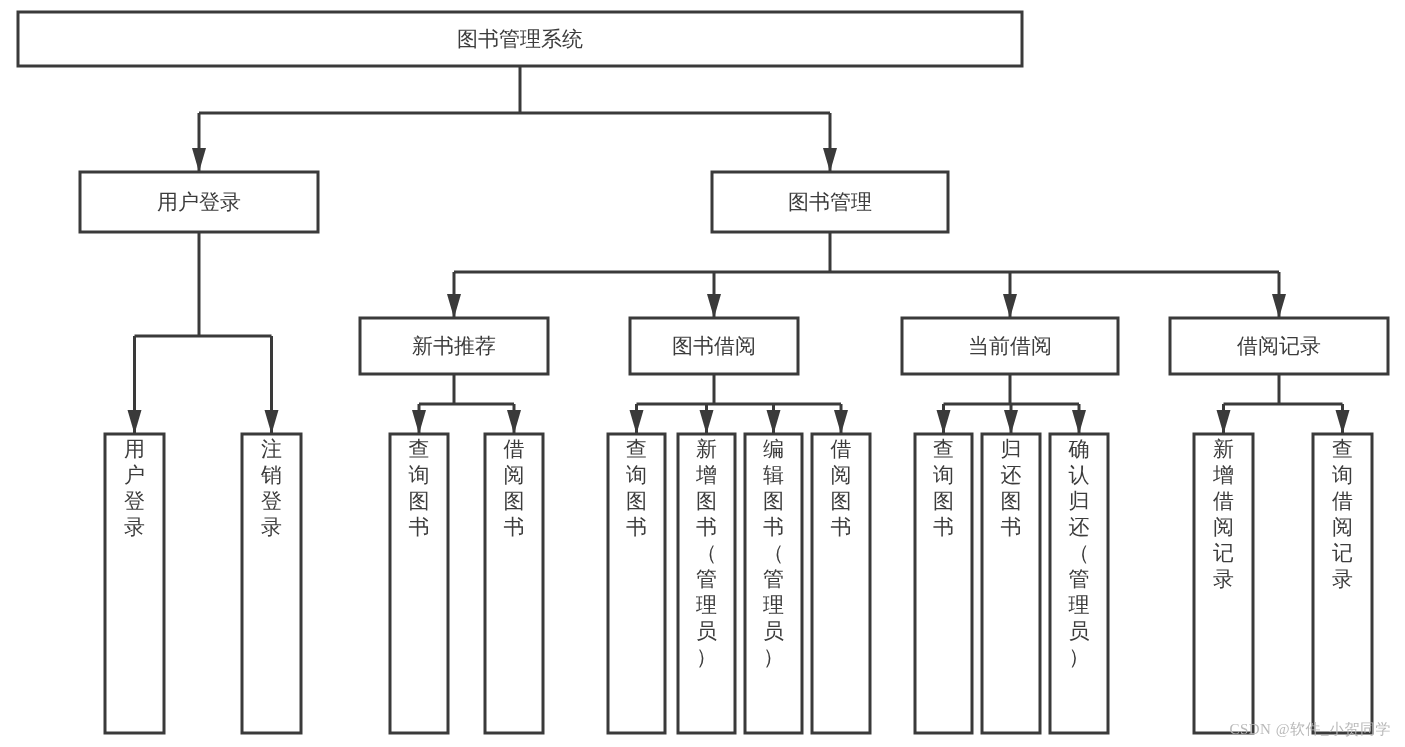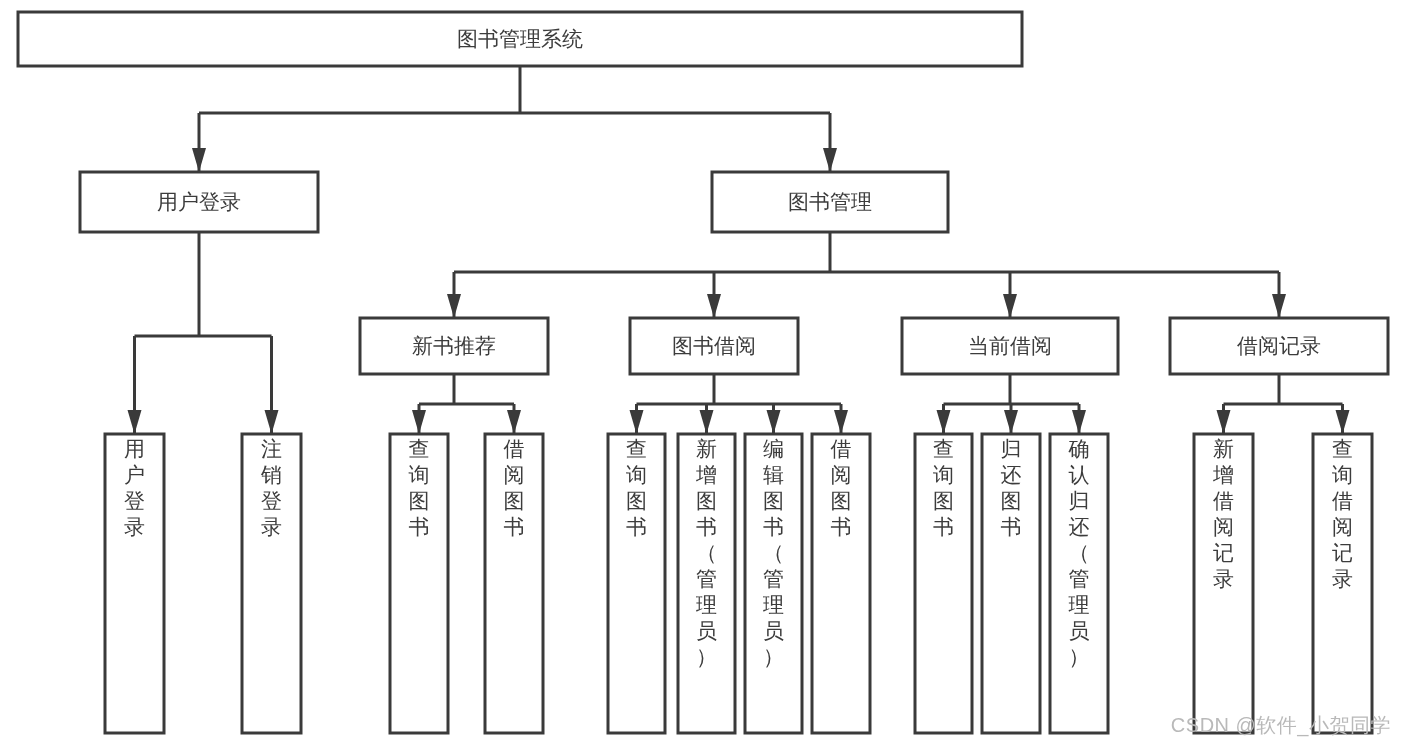--- a/index.html
+++ b/index.html
@@ -52,22 +52,22 @@
   .node-label-vert {
     fill: #3c3c3c;
     font-family: "DejaVu Sans", "Liberation Sans", sans-serif;
     font-size: 21px;
     text-anchor: middle;
   }
   .watermark {
     position: absolute;
     right: 14px;
     bottom: 8px;
-    font-family: Liberation Sans, sans-serif;
-    font-size: 20px;
+    font-family: Liberation Serif, serif;
+    font-size: 15px;
     color: #b9b9b9;
     letter-spacing: 0.5px;
     white-space: nowrap;
     user-select: none;
   }
 </style>
 </head>
 <body>
 
 <div id="diagram-root">

